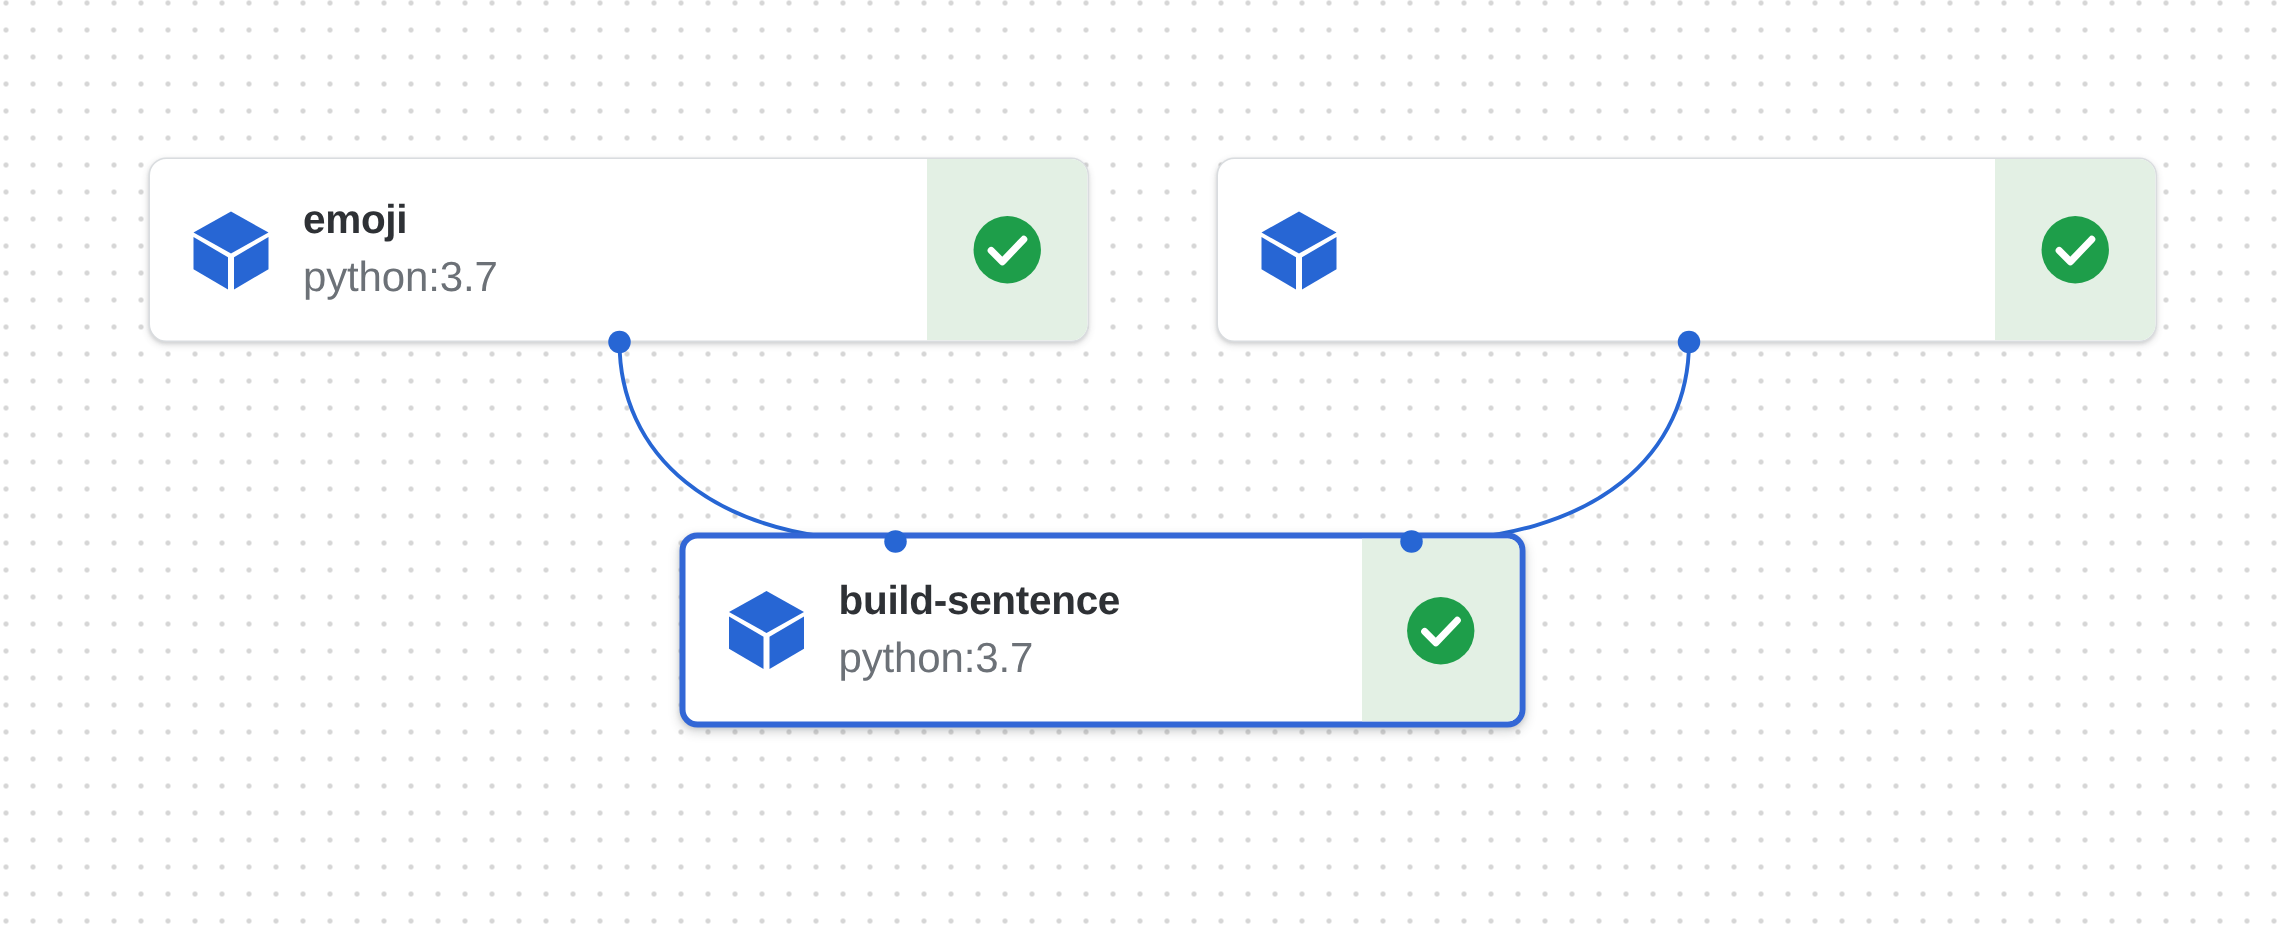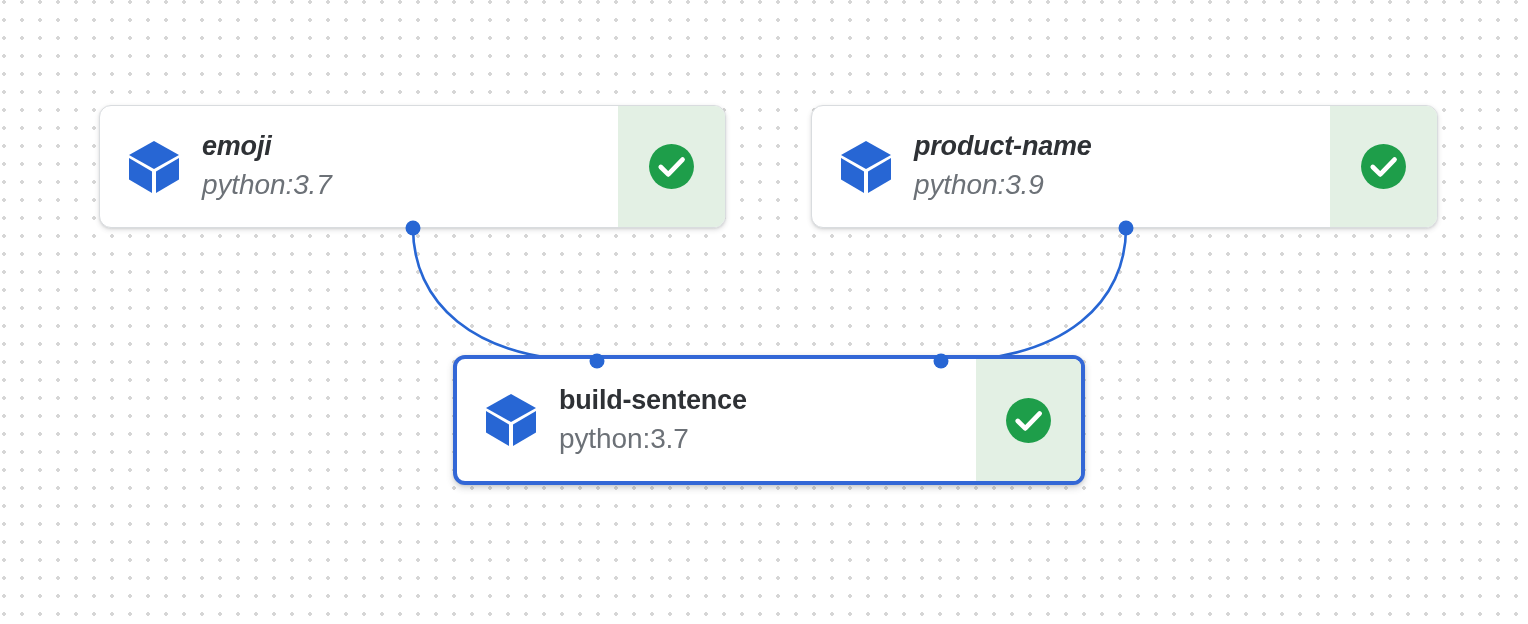--- a/index.html
+++ b/index.html
@@ -28,21 +28,20 @@
     box-sizing:border-box;
     background:#ffffff;
     border-radius:12px;
     display:flex;
     align-items:stretch;
     overflow:hidden;
   }
   .node.plain{
     border:1px solid #d9dcdf;
     box-shadow:0 2px 5px rgba(60,64,67,0.16),0 1px 2px rgba(60,64,67,0.10);
-    font-style:italic;
   }
   .node.selected{
     border:4px solid #3367d6;
     box-shadow:0 3px 7px rgba(60,64,67,0.22),0 1px 3px rgba(60,64,67,0.12);
   }
   .node-body{
     flex:1 1 auto;
     display:flex;
     align-items:center;
     min-width:0;
@@ -89,21 +88,21 @@
   .port{
     position:absolute;
     width:15px;height:15px;
     border-radius:50%;
     background:#2766d4;
     transform:translate(-50%,-50%);
   }
   
   #node-emoji{left:99px;top:105px;width:627px;height:123px;}
   #node-product-name{left:811px;top:105px;width:627px;height:123px;}
-  #node-build-sentence{left:453px;top:355px;width:632px;height:130px;}
+  #node-build-sentence{left:453px;top:355px;width:564px;height:130px;}
   #node-build-sentence .node-body{padding-left:26px;}
   #node-build-sentence .status-panel{width:105px;}
 </style>
 </head>
 <body>
 
 <div id="canvas">
 
   <svg id="edge-layer" viewBox="0 0 1528 624" width="1528" height="624" xmlns="http://www.w3.org/2000/svg">
     <path d="M 413 228 C 413 300 470 361 597 361" fill="none" stroke="#2766d4" stroke-width="2.6" stroke-linecap="round"></path>
@@ -130,24 +129,20 @@
     </div>
   </div>
 
   <div class="node plain" id="node-product-name">
     <div class="node-body">
       <svg class="cube-icon" viewBox="0 0 56 56" xmlns="http://www.w3.org/2000/svg">
         <polygon points="28,2 53,16 28,30 3,16" fill="#2766d4"></polygon>
         <polygon points="3,19 26,32.5 26,54 3,40.5" fill="#2766d4"></polygon>
         <polygon points="53,19 30,32.5 30,54 53,40.5" fill="#2766d4"></polygon>
       </svg>
-      <div class="node-text">
-        <div class="node-title">product-name</div>
-        <div class="node-subtitle">python:3.9</div>
-      </div>
     </div>
     <div class="status-panel">
       <svg class="status-icon" viewBox="0 0 48 48" xmlns="http://www.w3.org/2000/svg">
         <circle cx="24" cy="24" r="22" fill="#1e9e4a"></circle>
         <path d="M13.5 24.5 L20.8 31.8 L34.8 17.2" fill="none" stroke="#ffffff" stroke-width="4.6" stroke-linecap="round" stroke-linejoin="round"></path>
       </svg>
     </div>
   </div>
 
   <div class="node selected" id="node-build-sentence">

